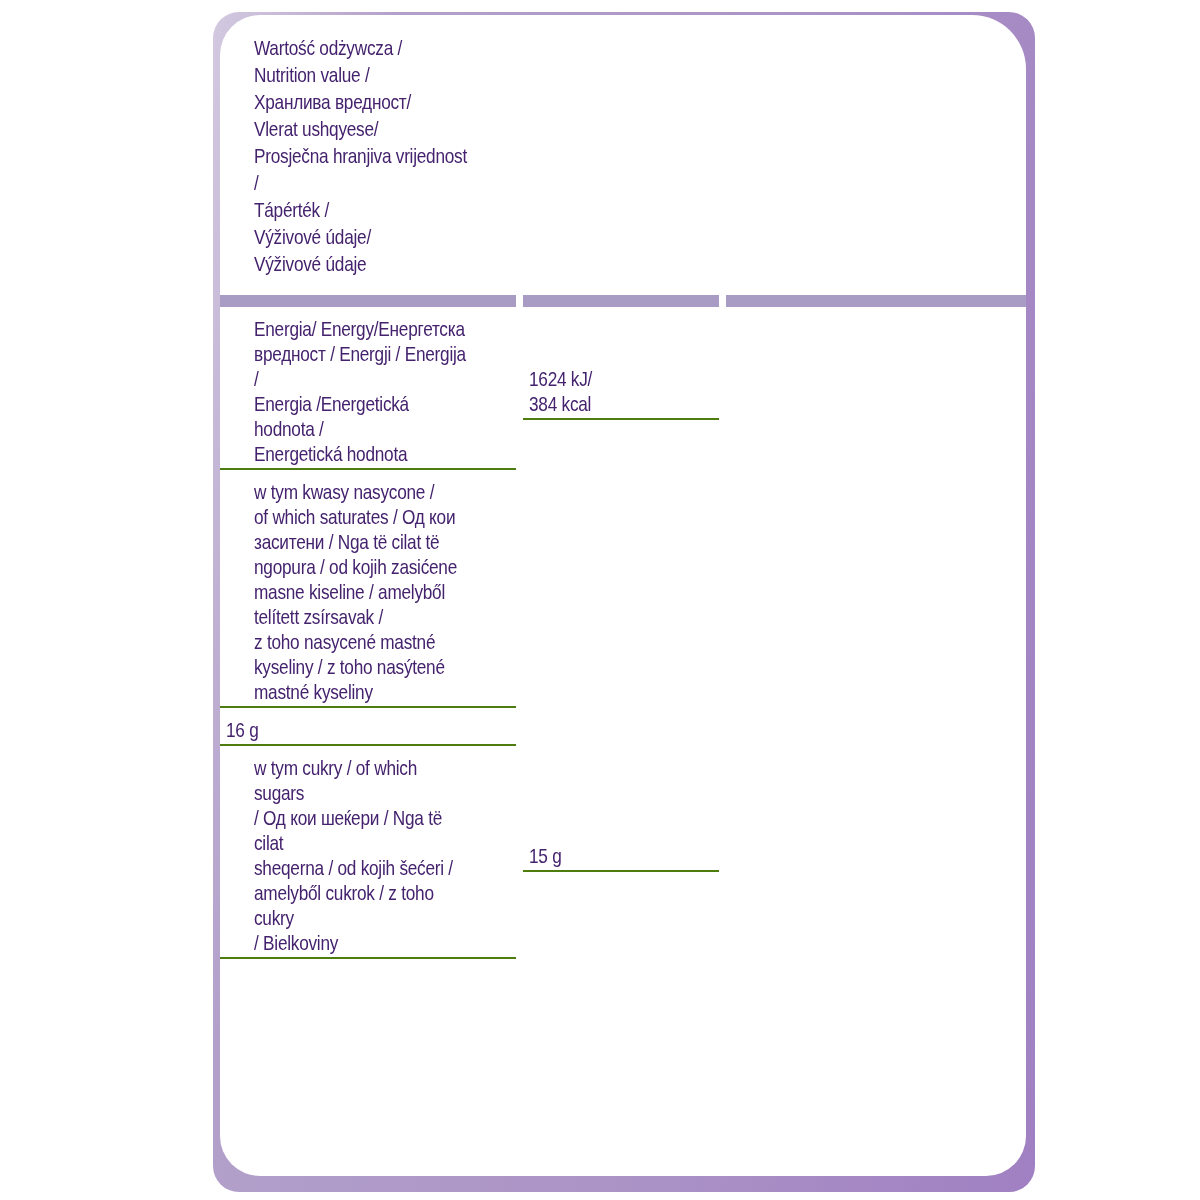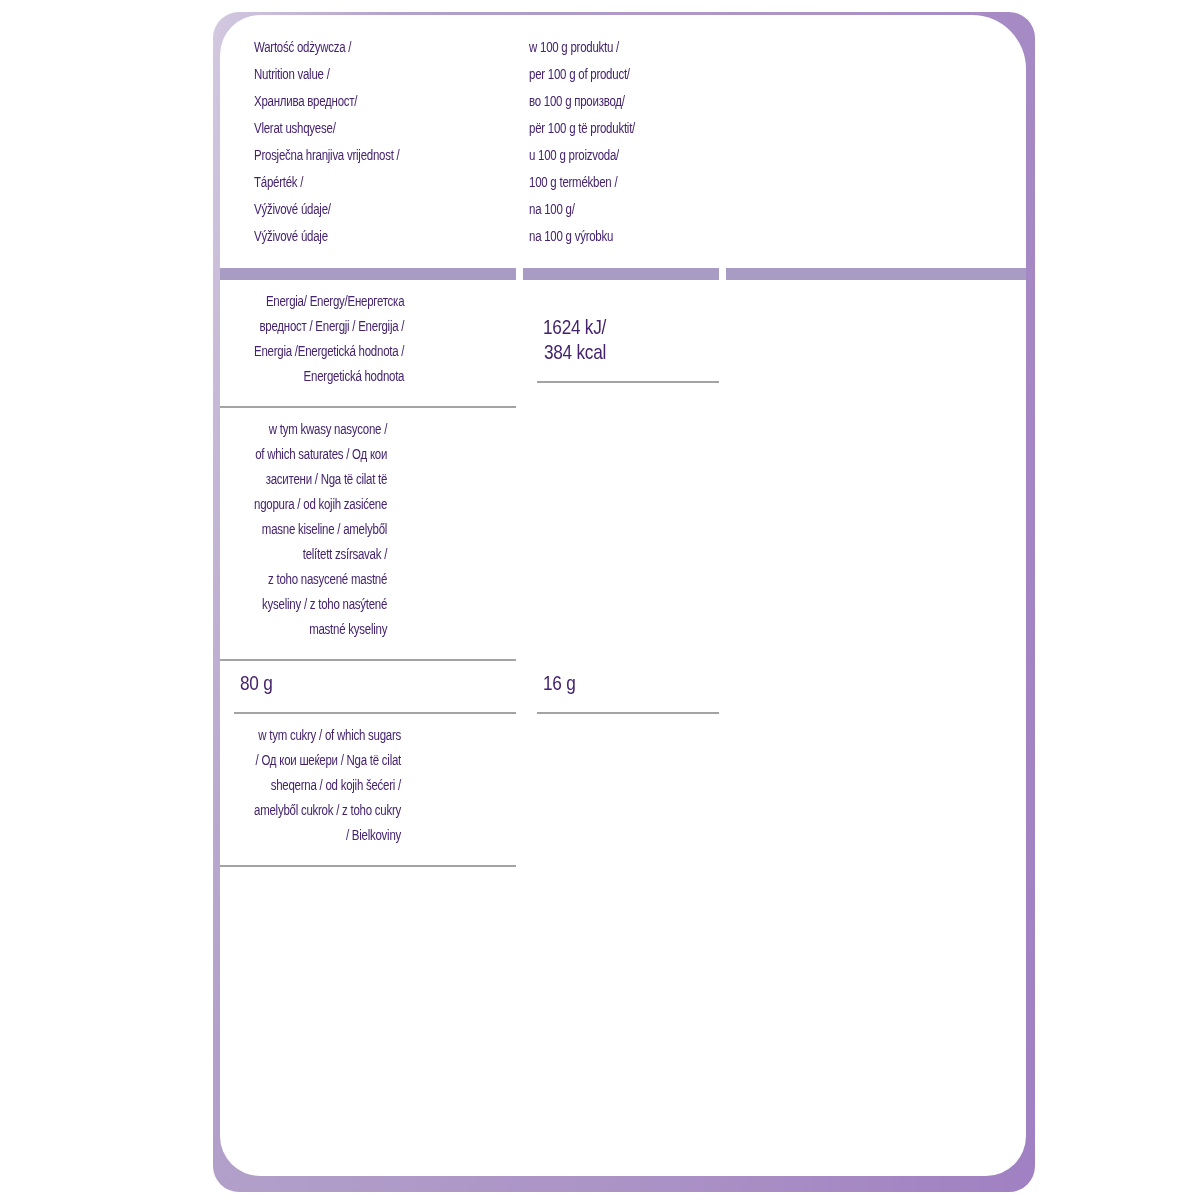--- a/index.html
+++ b/index.html
@@ -5,62 +5,52 @@
   html,body{margin:0;padding:0;background:#ffffff;}
   .stage{position:relative;width:1200px;height:1200px;background:#ffffff;overflow:hidden;
          font-family:"Liberation Sans", sans-serif;}
   .frame{position:absolute;left:213px;top:12px;width:822px;height:1180px;
          background:linear-gradient(100deg,#d3c9e0 0%,#b2a0ca 18%,#ab93c6 60%,#a080c2 100%);
          border-radius:26px;}
   .card{position:absolute;left:7px;top:3px;right:9px;bottom:16px;background:#ffffff;
         border-radius:40px 54px 40px 40px;overflow:hidden;}
   .inner{position:absolute;left:0;top:0;right:0;bottom:0;padding-top:19px;}
   .grid{display:grid;grid-template-columns:296px 196px 1fr;column-gap:7px;}
-  .cell{color:#44226e;font-size:14px;line-height:25px;letter-spacing:-0.3px;}
+  .cell{color:#44226e;font-size:21px;line-height:25px;letter-spacing:-0.3px;}
   .cell .cond{display:inline-block;transform:scaleX(0.82);transform-origin:0 0;white-space:pre-line;}
   .c1{padding-left:34px;}
   .c2,.c3{padding-left:6px;}
   .header .cell{line-height:27px;}
   .header{margin-bottom:18px;}
   .thickbar{height:12px;margin-bottom:0;}
   .thickbar .bseg{background:#a99cc4;height:12px;}
   .row{align-items:center;}
-  .row .cell{padding-top:9px;padding-bottom:17px;border-bottom:2px solid #a3a3a3;
-             display:flex;align-items:center;text-align:right;}
+  .row .cell{padding-top:9px;padding-bottom:2px;border-bottom:2px solid #4d7c0f;
+             display:flex;align-items:center;}
   .row .c1{align-items:center;}
-  .values{font-size:21px;margin-left:14px;}
+  .values{font-size:21px;}
 </style>
 </head>
 <body>
 
 <div class="stage">
   <div class="frame">
     <div class="card">
       <div class="inner">
 
         <div class="grid header">
           <div class="cell c1">
             <span class="cond">Wartość odżywcza /
 Nutrition value /
 Хранлива вредност/
 Vlerat ushqyese/
 Prosječna hranjiva vrijednost /
 Tápérték /
 Výživové údaje/
 Výživové údaje</span>
-          </div>
-          <div class="cell c2">
-            <span class="cond">w 100 g produktu /
-per 100 g of product/
-во 100 g производ/
-për 100 g të produktit/
-u 100 g proizvoda/
-100 g termékben /
-na 100 g/
-na 100 g výrobku</span>
           </div>
         </div>
 
         <div class="grid thickbar">
           <div class="bseg"></div>
           <div class="bseg"></div>
           <div class="bseg"></div>
         </div>
 
         <div class="grid row">
@@ -85,34 +75,34 @@
 ngopura / od kojih zasićene
 masne kiseline / amelyből
 telített zsírsavak /
 z toho nasycené mastné
 kyseliny / z toho nasýtené
 mastné kyseliny</span>
           </div>
         </div>
 
         <div class="grid row">
-          <div class="cell c2 values">
-            <span class="cond">80 g</span>
-          </div>
           <div class="cell c3 values">
             <span class="cond">16 g</span>
           </div>
         </div>
 
         <div class="grid row">
           <div class="cell c1">
             <span class="cond">w tym cukry / of which sugars
 / Од кои шеќери / Nga të cilat
 sheqerna / od kojih šećeri /
 amelyből cukrok / z toho cukry
 / Bielkoviny</span>
           </div>
+          <div class="cell c3 values">
+            <span class="cond">15 g</span>
+          </div>
         </div>
 
       </div>
     </div>
   </div>
 </div>
 
 </body></html>

